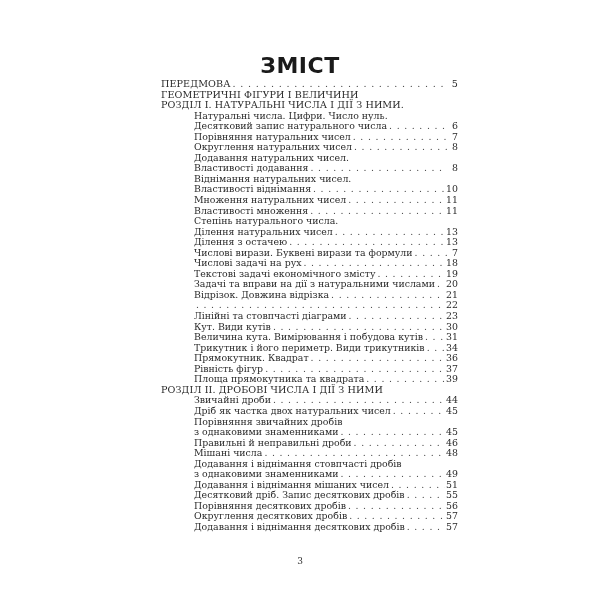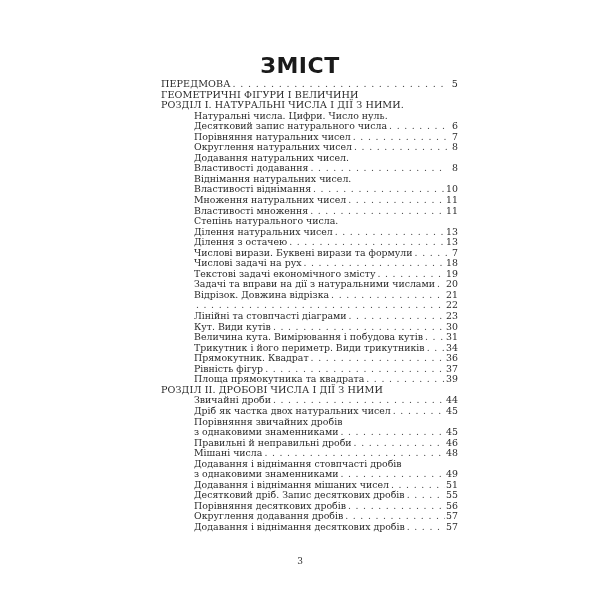--- a/index.html
+++ b/index.html
@@ -212,21 +212,21 @@
         <span class="label">Десятковий дріб. Запис десяткових дробів</span>
         <span class="dots"></span>
         <span class="pg">55</span>
       </div>
       <div class="row sub">
         <span class="label">Порівняння десяткових дробів</span>
         <span class="dots"></span>
         <span class="pg">56</span>
       </div>
       <div class="row sub">
-        <span class="label">Округлення додавання дробів</span>
+        <span class="label">Округлення десяткових дробів</span>
         <span class="dots"></span>
         <span class="pg">57</span>
       </div>
       <div class="row sub">
         <span class="label">Додавання і віднімання десяткових дробів</span>
         <span class="dots"></span>
         <span class="pg">57</span>
       </div>
     </div>
   <div class="pagenum">3</div>

